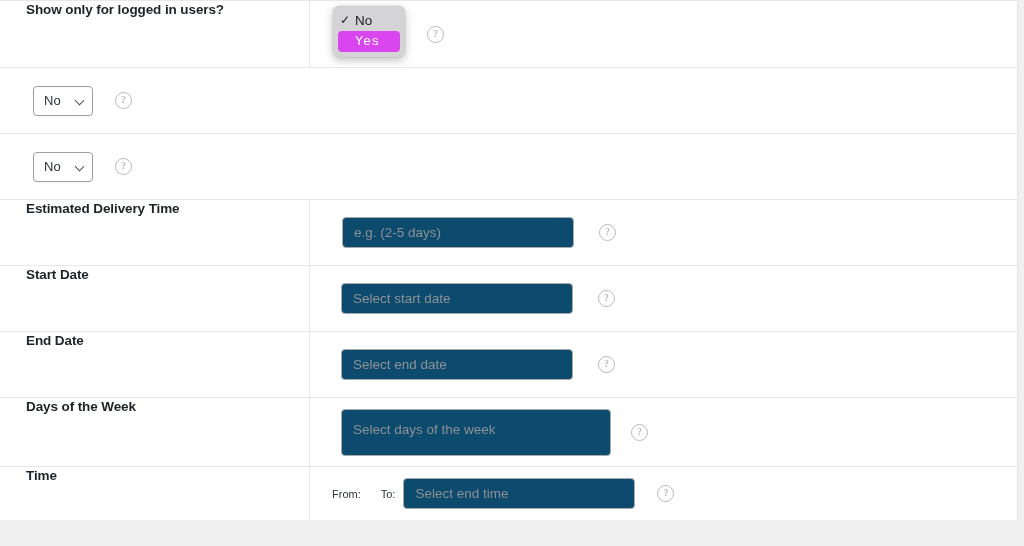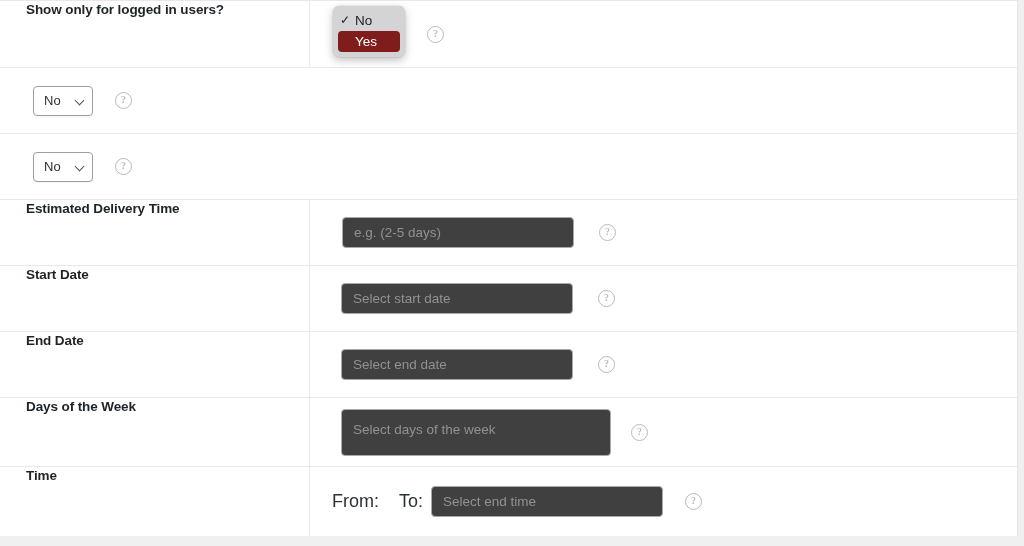--- a/index.html
+++ b/index.html
@@ -156,49 +156,50 @@
     white-space: nowrap;
   }
   .dropdown-option .check {
     width: 15px;
     display: inline-block;
     font-size: 12px;
     text-align: left;
     color: #1d1d1f;
   }
   .dropdown-option.selected {
-    background: #7f1d1d;
+    background: #d946ef;
     color: #ffffff;
+    font-family: Liberation Mono, monospace;
   }
   .dropdown-option.selected .check { color: #ffffff; }
 
   
   .text-input {
     height: 31px;
     box-sizing: border-box;
     border: 1px solid #a7aaad;
     border-radius: 4px;
-    background: #404040;
+    background: #0c4a6e;
     display: flex;
     align-items: center;
     padding: 0 11px;
     font-size: 13.5px;
     color: #8f9296;
   }
   .text-input.w232 { width: 232px; }
   .text-input.tall {
     height: 47px;
     width: 270px;
     align-items: flex-start;
     padding-top: 12px;
   }
   .text-input.time { width: 232px; }
 
   .inline-label {
-    font-size: 18px;
+    font-size: 11px;
     color: #2c3338;
     margin-right: 8px;
     white-space: nowrap;
   }
   .inline-label.to { margin-left: 12px; }
 
   .field-shift-1 { margin-left: 11px; }
   .field-shift-2 { margin-left: 10px; }
   .field-shift-3 { margin-left: 9px; }
 </style>
@@ -290,21 +291,21 @@
       <span class="row-label">Days of the Week</span>
     </div>
     <div class="row-field-cell">
       <div class="text-input tall field-shift-3">
         <span>Select days of the week</span>
       </div>
       <span class="help-icon tight">?</span>
     </div>
   </div>
 
-  <div class="form-row" style="height:70px">
+  <div class="form-row" style="height:54px">
     <div class="row-label-cell">
       <span class="row-label">Time</span>
     </div>
     <div class="row-field-cell">
       <span class="inline-label">From:</span>
       <span class="inline-label to">To:</span>
       <div class="text-input time">
         <span>Select end time</span>
       </div>
       <span class="help-icon">?</span>

